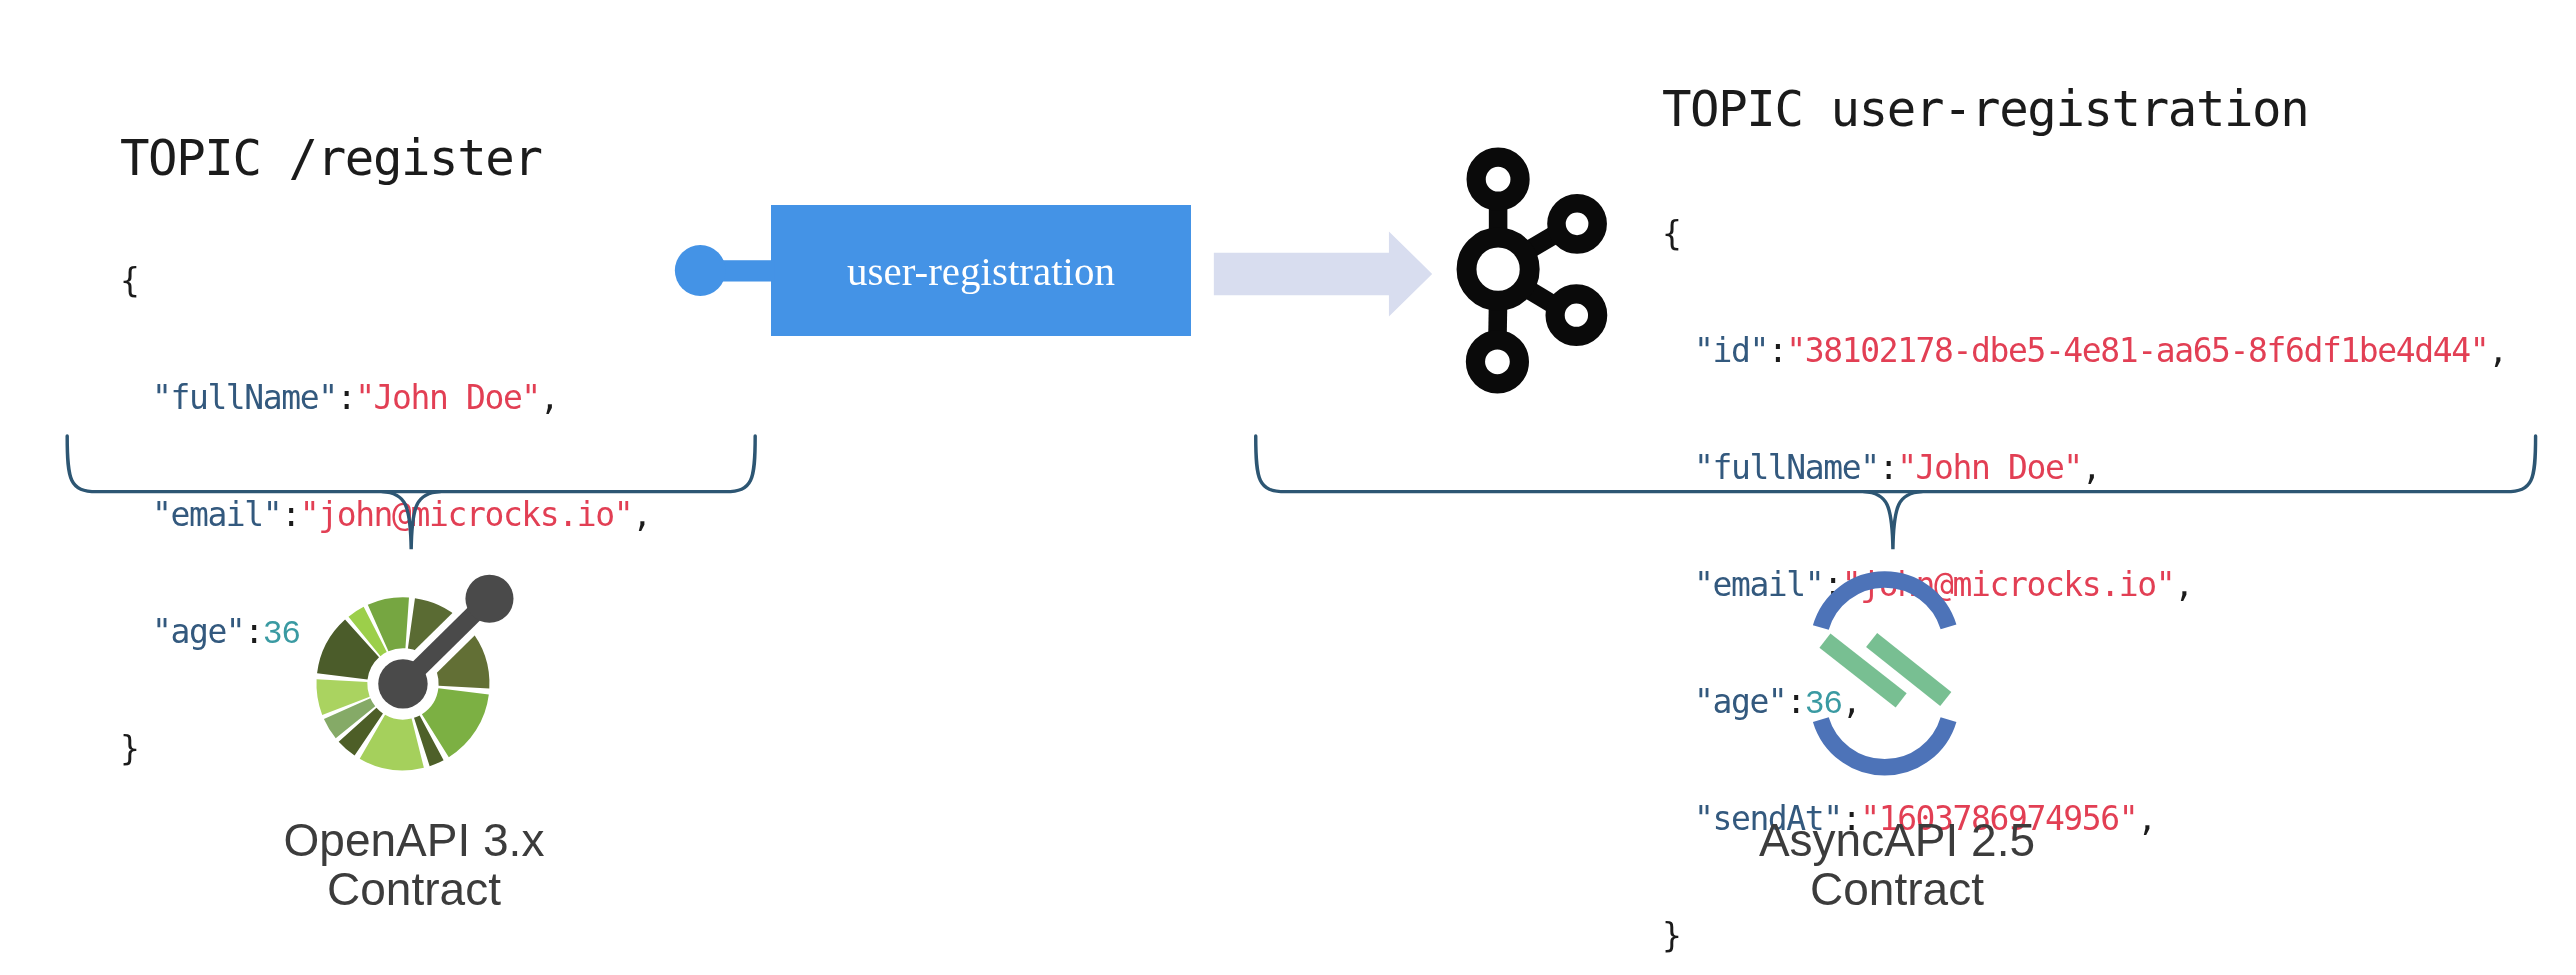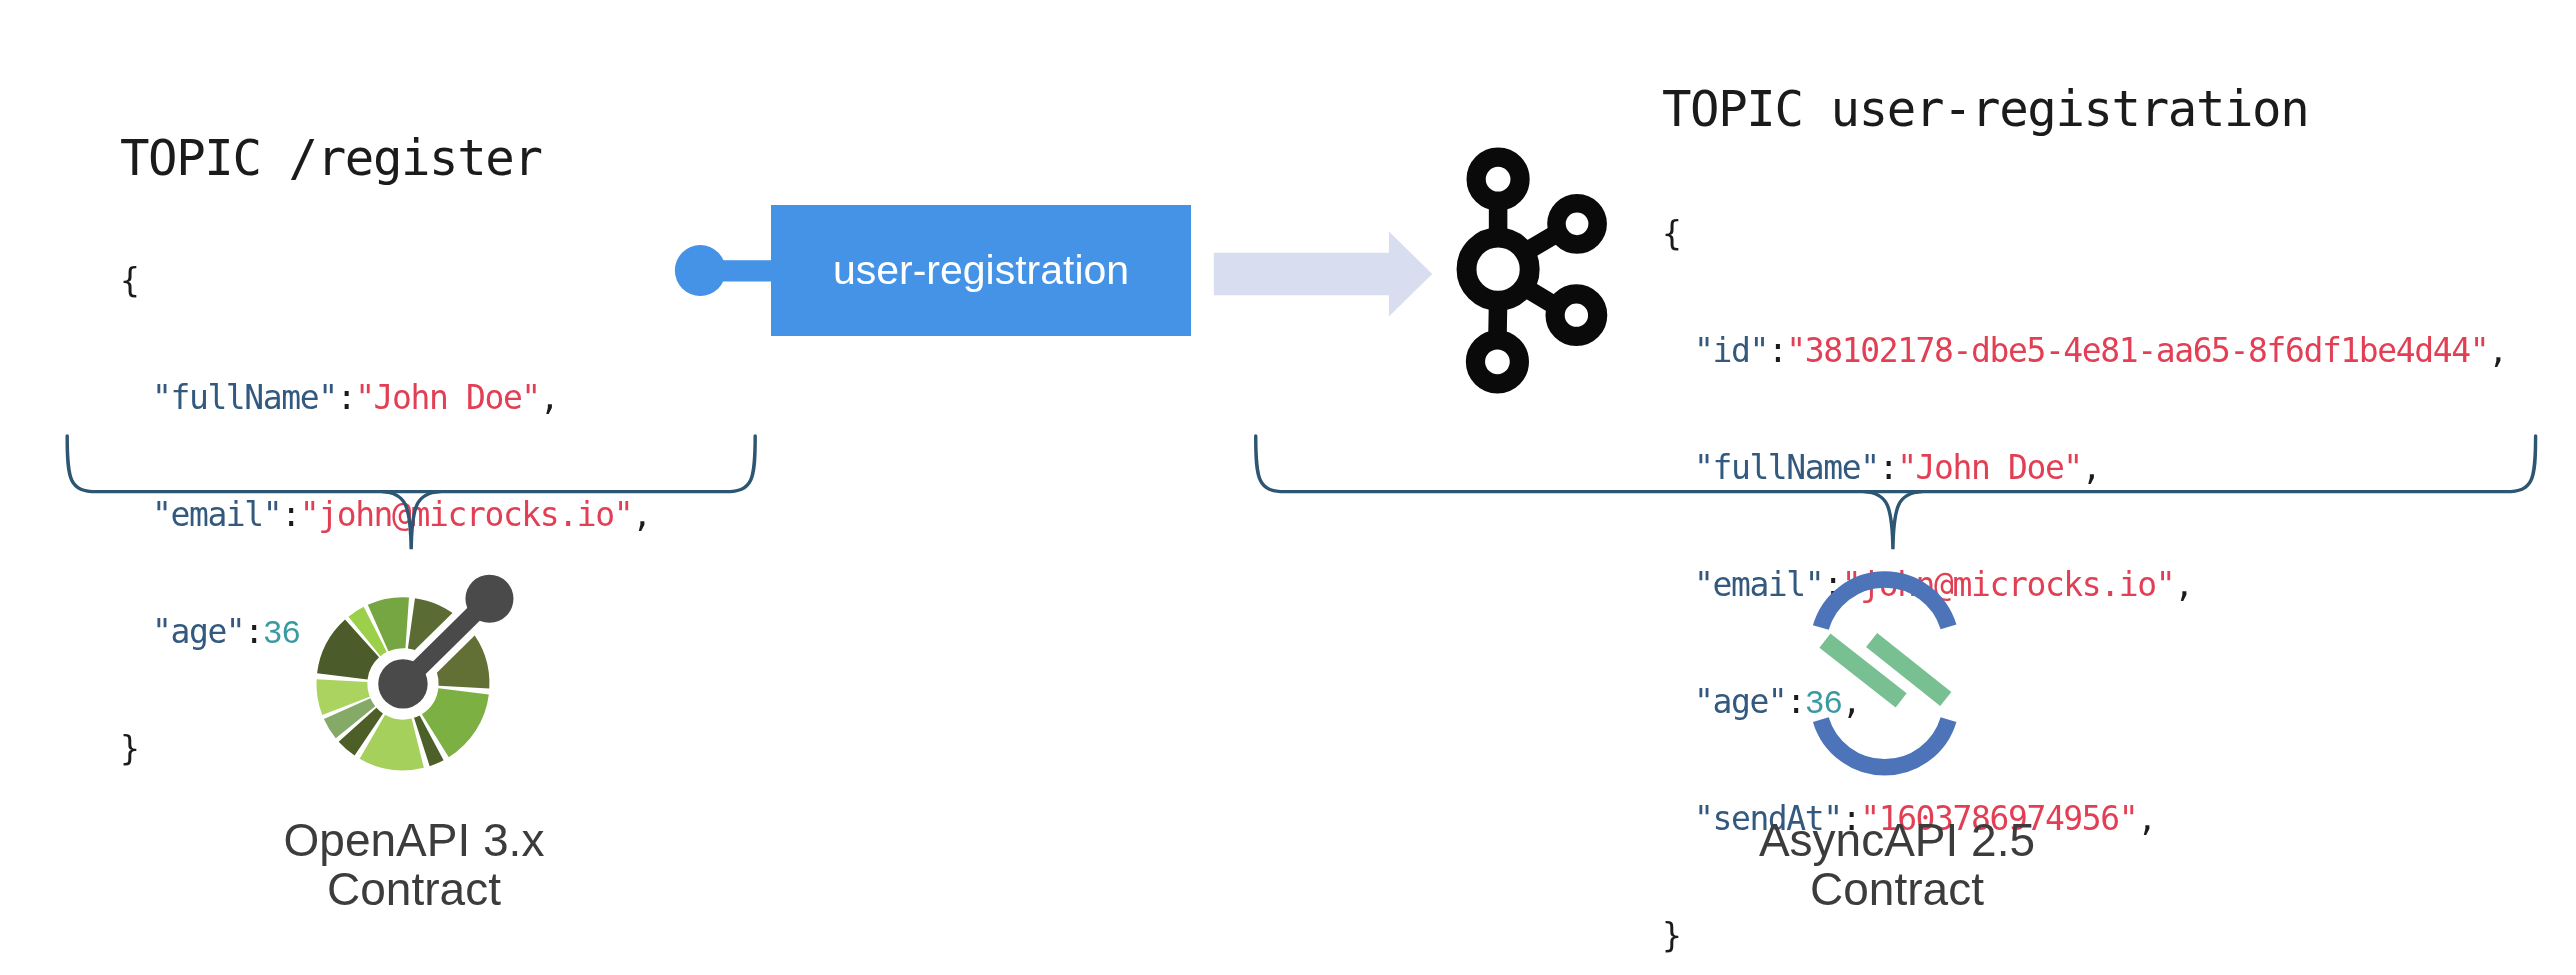--- a/index.html
+++ b/index.html
@@ -31,21 +31,21 @@
   .channel-box {
     position: absolute;
     left: 771px; top: 205px;
     width: 420px; height: 131px;
     background: var(--accent-blue, #4493e6);
     display: flex; align-items: center; justify-content: center;
   }
   .channel-box span {
     color: var(--box-text, #ffffff);
     font-size: 41px;
-    font-family: Liberation Sans, sans-serif;
+    font-family: Liberation Serif, serif;
   }
   
   .overlay { position: absolute; left: 0; top: 0; pointer-events: none; }
   .kafka  { stroke: var(--kafka-icon-color, #0a0a0a); fill: none; }
   .brace  { stroke: var(--brace-line, #2d5673); fill: none; stroke-width: 5; stroke-linecap: round; }
   .lolli  { fill: var(--accent-blue, #4493e6); }
   .arrowp { fill: var(--arrow-fill, #d8ddef); }
   .async-arc { stroke: var(--asyncapi-blue, #4d73b8); fill: none; stroke-width: 24; }
   .async-bar { stroke: var(--asyncapi-green, #78bf92); stroke-width: 26; }
   .oa-gray   { fill: var(--openapi-gray, #4a4a4a); }

